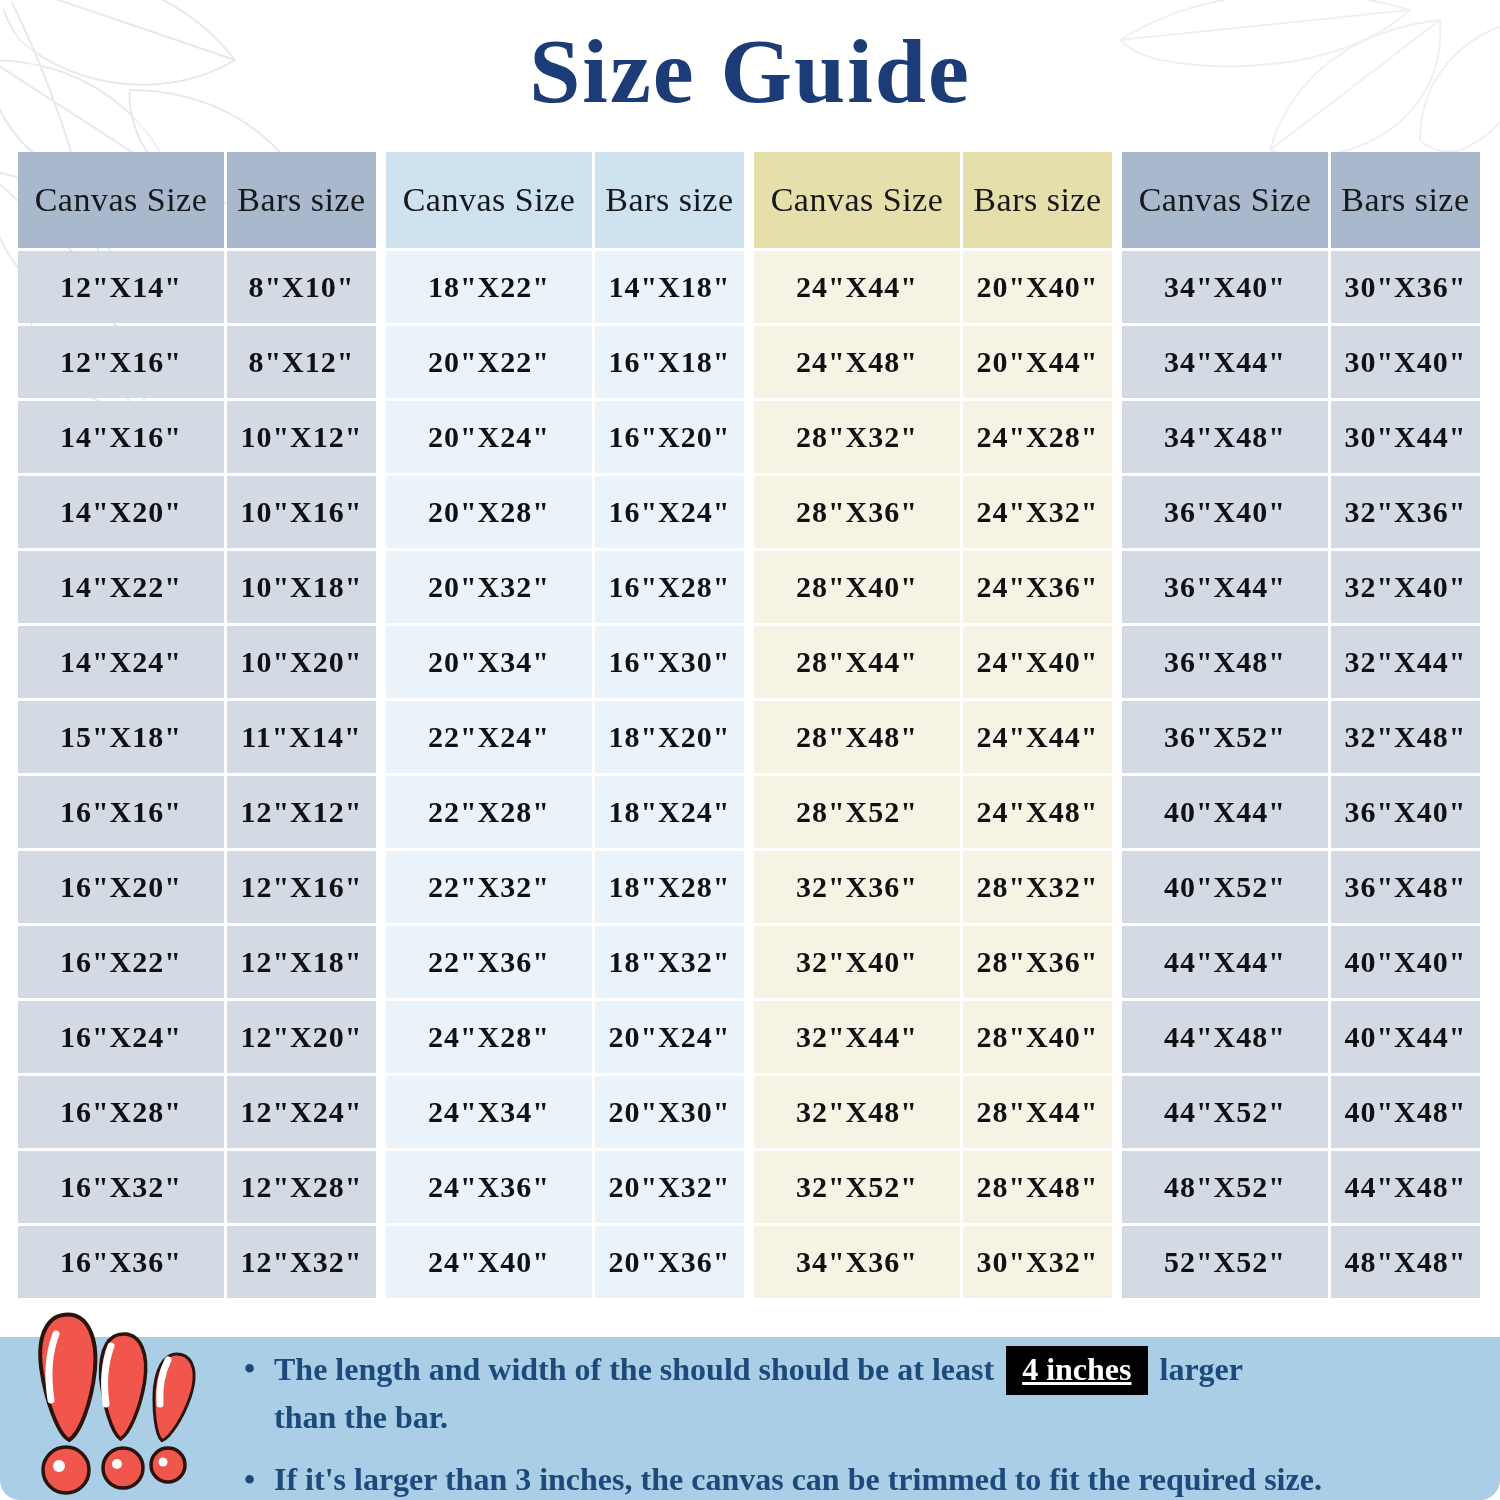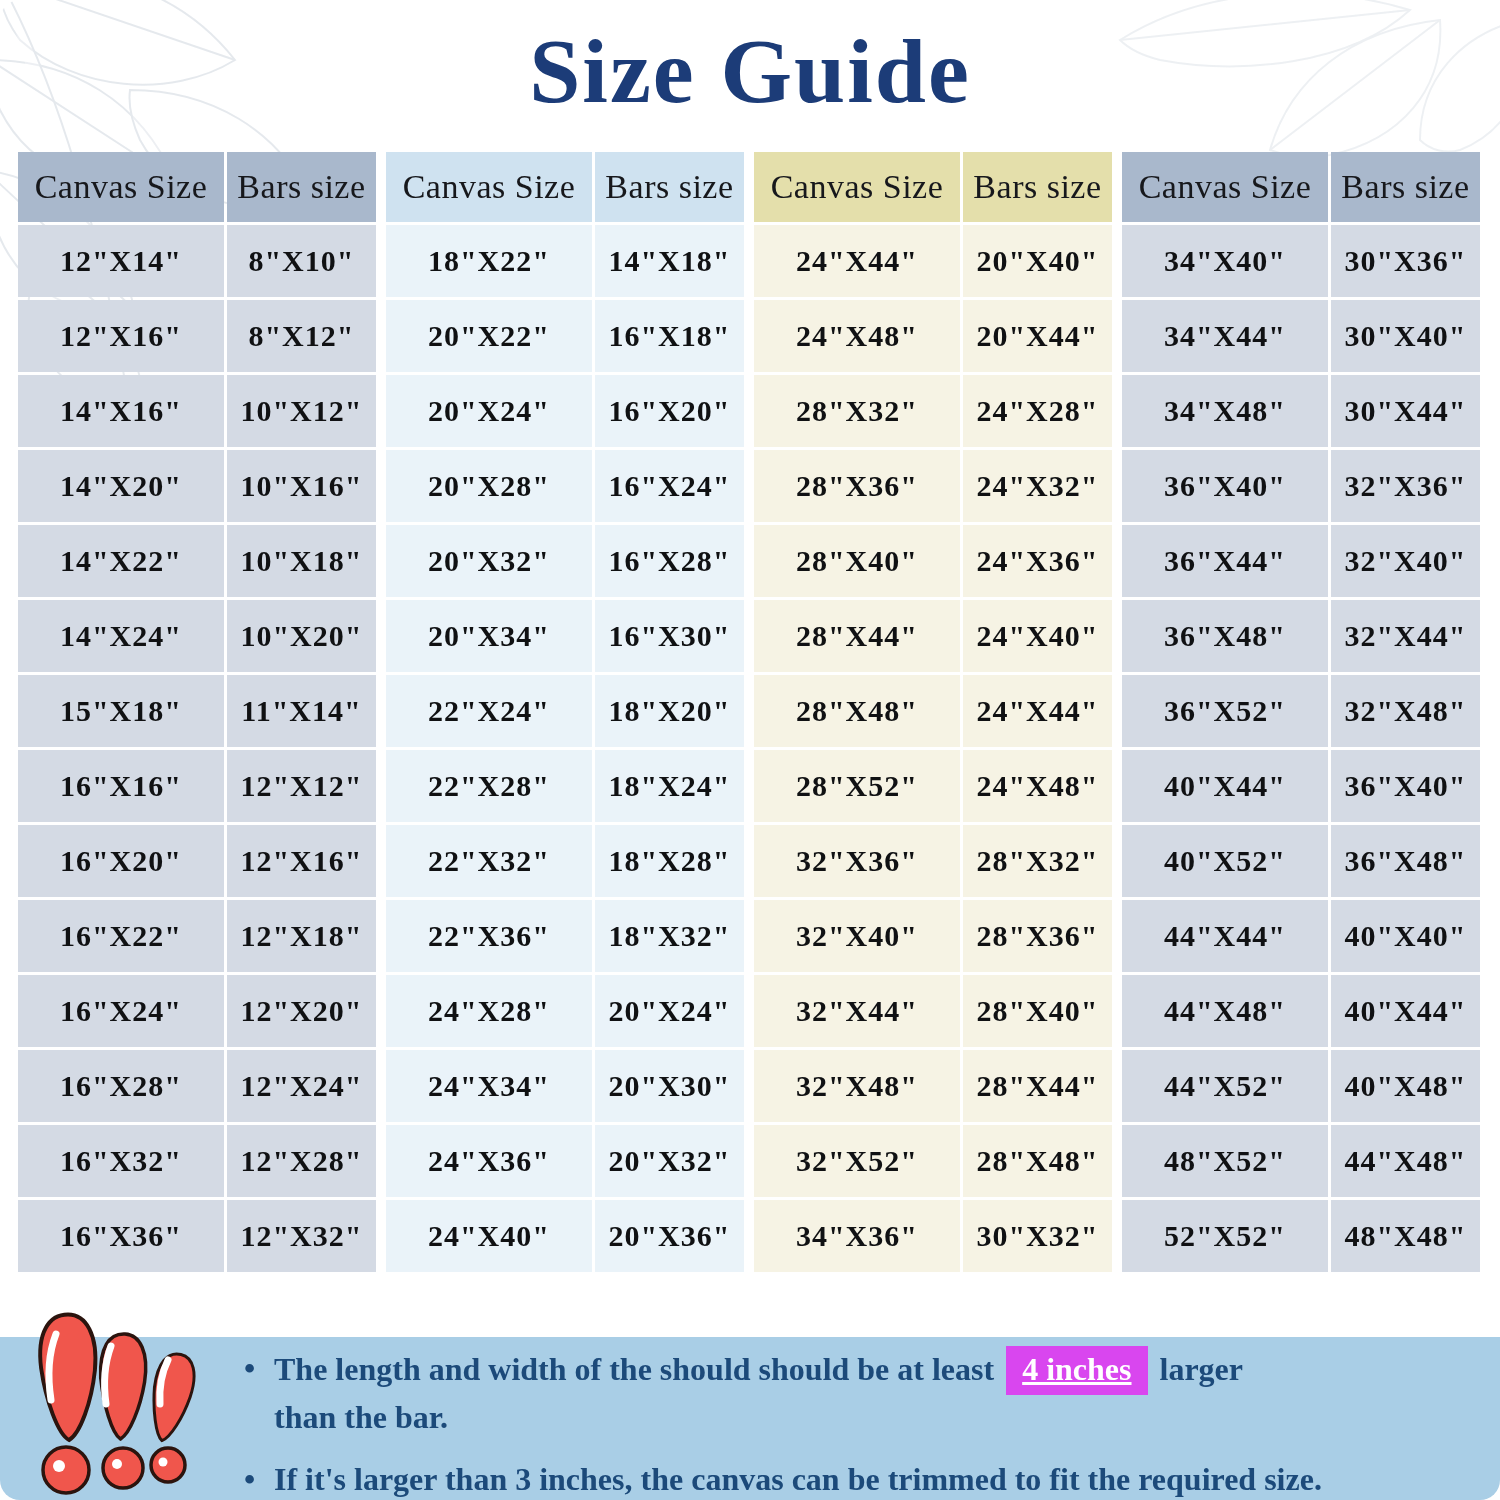--- a/index.html
+++ b/index.html
@@ -18,21 +18,21 @@
     font-size:92px;font-weight:bold;color:#1c3c78;letter-spacing:2px;
   }
   
   .tables{
     position:absolute;top:152px;left:18px;right:20px;
     display:flex;gap:10px;
   }
   .size-table{flex:1;display:flex;flex-direction:column;}
   .hrow,.drow{display:flex;gap:3px;margin-bottom:3px;}
   .hcell{
-    height:70px;display:flex;align-items:center;justify-content:center;
+    height:96px;display:flex;align-items:center;justify-content:center;
     font-size:34px;color:#17181c;letter-spacing:0.5px;
   }
   .dcell{
     height:72px;display:flex;align-items:center;justify-content:center;
     font-size:30px;font-weight:bold;color:#101113;letter-spacing:1px;
   }
   .c-canvas{flex:58;}
   .c-bars{flex:42;}
   .theme-slate .hcell{background:#a9b8cc;}
   .theme-slate .dcell{background:#d4dae4;}
@@ -47,21 +47,21 @@
   .warn-svg{position:absolute;left:16px;top:1308px;}
   .notes{
     position:absolute;left:242px;top:1346px;width:1252px;
     display:flex;flex-direction:column;gap:16px;
     color:#1c4a7a;font-size:32px;font-weight:bold;line-height:1.42;
   }
   .note{position:relative;padding-left:32px;}
   .note::before{content:"\2022";position:absolute;left:2px;top:0;font-size:32px;}
   .note-line2{display:block;}
   .hl{
-    display:inline-block;background:#d946ef;color:#ffffff;
+    display:inline-block;background:#000000;color:#ffffff;
     padding:1px 16px 3px 16px;margin:0 12px;
     text-decoration:underline;text-decoration-color:#ffffff;
   }
 </style>
 </head>
 <body>
 
 <div class="page">
 
   <svg class="leaf-svg leaf-tl" width="400" height="480" viewBox="0 0 400 480" fill="none">

